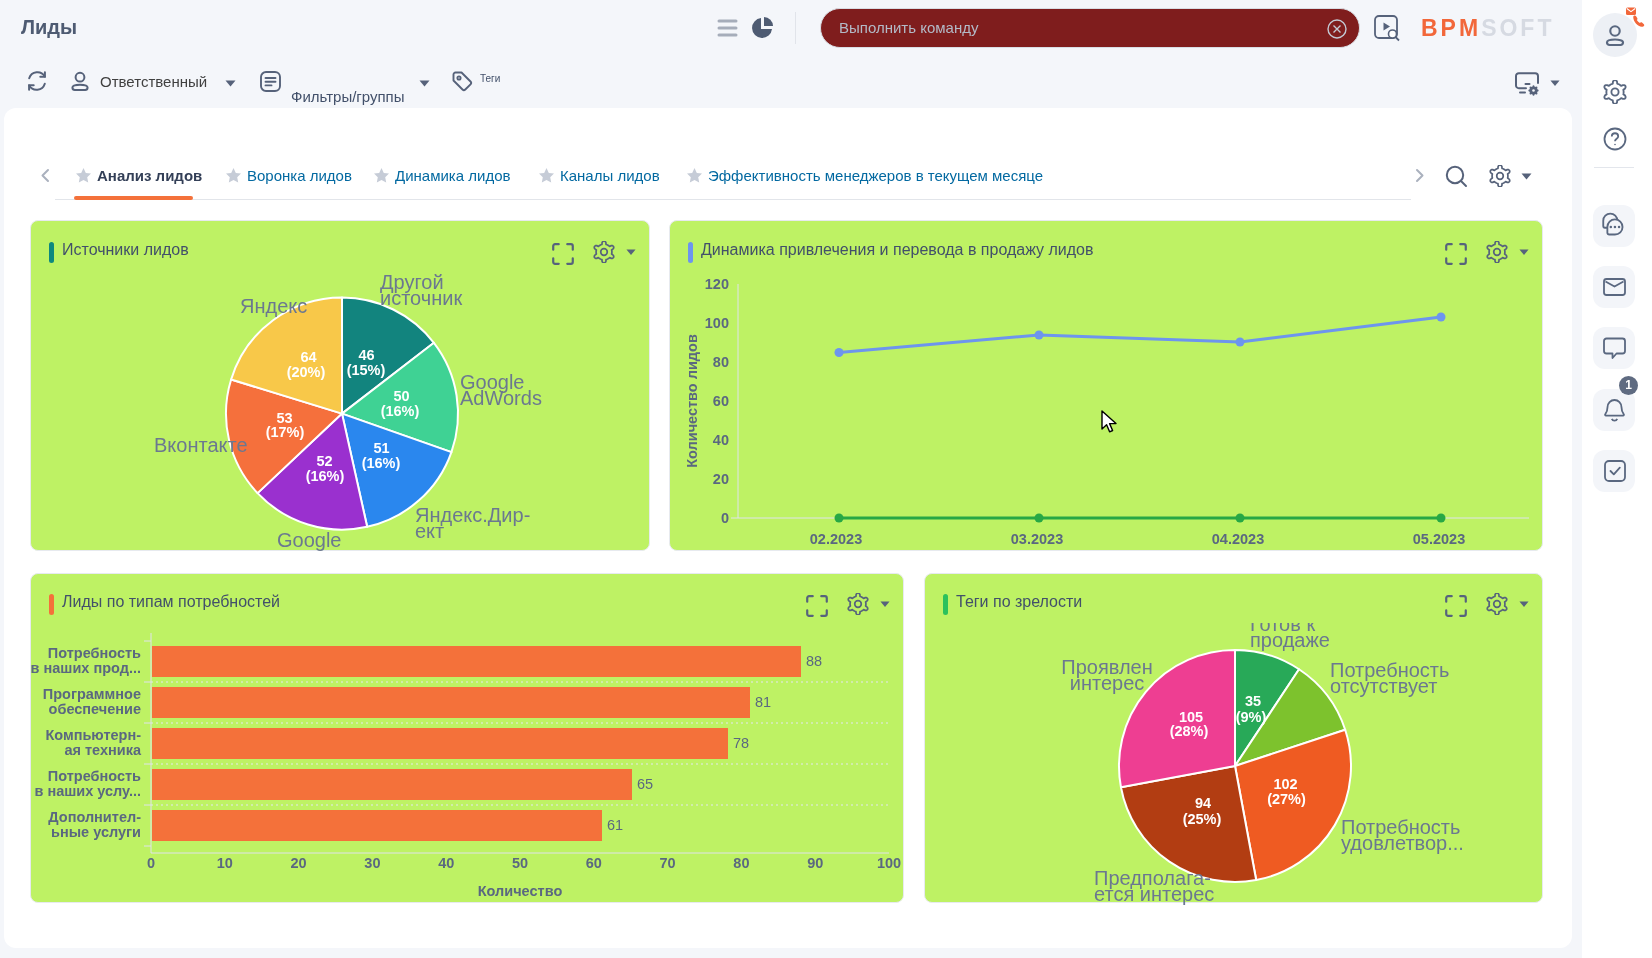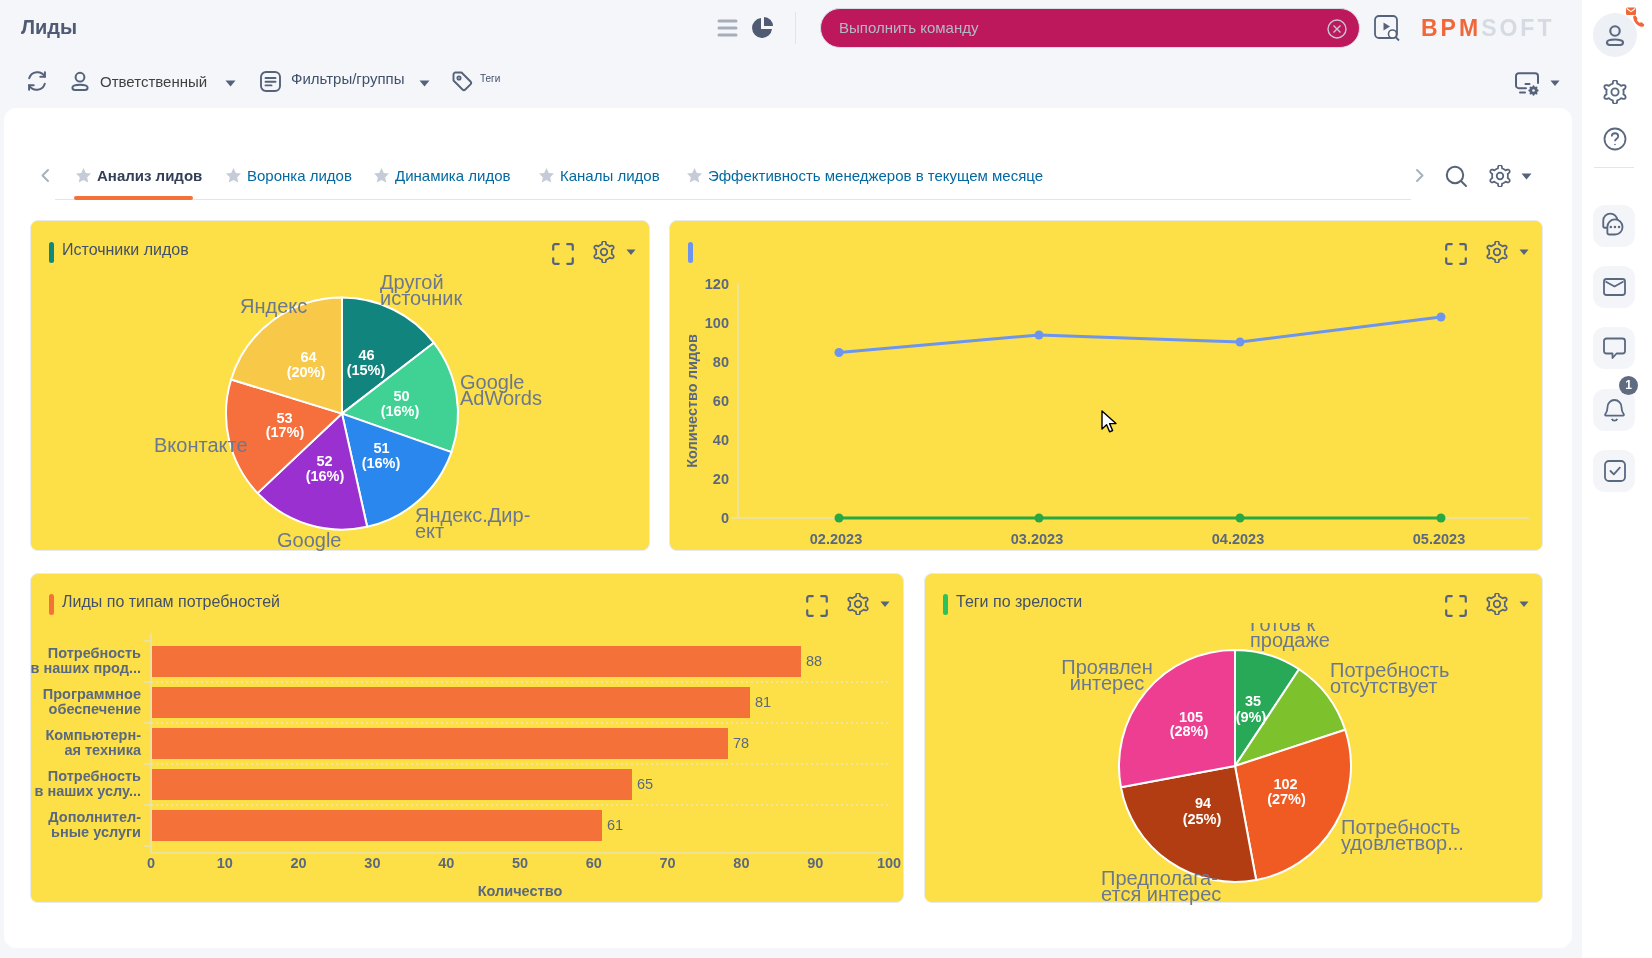--- a/index.html
+++ b/index.html
@@ -2,31 +2,31 @@
 <html lang="ru"><head>
 <meta charset="utf-8">
 <style>
   * { margin:0; padding:0; box-sizing:border-box; }
   html,body { width:1652px; height:958px; overflow:hidden; }
   body { font-family:"Liberation Sans", sans-serif; background:#f4f6fa; position:relative; color:#5a6880; }
   .abs { position:absolute; }
   svg { display:block; }
   
   #title { left:21px; top:16px; font-size:20px; font-weight:700; color:#4e5b72; }
-  .searchbox { left:820px; top:8px; width:540px; height:40px; background:#be185d; border:1px solid #d9dde4; border-radius:20px; }
+  .searchbox { left:820px; top:8px; width:540px; height:40px; background:#7f1d1d; border:1px solid #d9dde4; border-radius:20px; }
   .searchbox span { position:absolute; left:18px; top:10px; font-size:15px; color:#b3bac7; }
   
   #panel { left:4px; top:108px; width:1568px; height:840px; background:#fff; border-radius:12px; }
   
   .tab { position:absolute; top:167px; font-size:15px; color:#0369a1; }
   .tab.active { color:#333f57; font-weight:700; }
   .tabline { left:55px; top:199px; width:1356px; height:1px; background:#e2e5ea; }
   .tabind { left:74px; top:196px; width:119px; height:4px; border-radius:2px; background:#f4713a; }
   
-  .card { position:absolute; background:#fde047; border:1px solid #e7eaef; border-radius:8px; }
+  .card { position:absolute; background:#bef264; border:1px solid #e7eaef; border-radius:8px; }
   .chead { position:absolute; left:18px; top:21px; width:5px; height:21px; border-radius:3px; }
   .ctitle { position:absolute; left:31px; top:20px; font-size:16px; font-weight:500; color:#42506a; }
   
   .lbl { position:absolute; font-size:20px; color:#6b7890; line-height:16px; }
   .axis { font-size:14.5px; fill:#5a6880; font-family:"Liberation Sans",sans-serif; }
   .pienum { font-size:14.5px; font-weight:700; fill:#fff; font-family:"Liberation Sans",sans-serif; text-anchor:middle; }
   
   #sidebar { left:1582px; top:0; width:70px; height:958px; background:#fff; }
   .sq { position:absolute; left:14px; width:42px; height:42px; border-radius:12px; background:#f3f5f9; }
 </style>
@@ -91,21 +91,21 @@
   <div class="abs" style="left:100px;top:73px;font-size:15px;color:#404040">Ответственный</div>
   <svg class="abs" style="left:225px;top:80px" width="11" height="7" viewBox="0 0 11 7" fill="#56627a">
     <use href="#caret"></use>
   </svg>
   <svg class="abs" style="left:259px;top:70px" width="23" height="23" viewBox="0 0 23 23" fill="none" stroke="#56627a" stroke-width="1.9" stroke-linecap="round">
     <rect x="2" y="2" width="19" height="19" rx="5"></rect>
     <line x1="6.5" y1="8" x2="16.5" y2="8"></line>
     <line x1="6.5" y1="11.7" x2="16.5" y2="11.7"></line>
     <line x1="6.5" y1="15.4" x2="12.5" y2="15.4"></line>
   </svg>
-  <div class="abs" style="left:291px;top:70px;font-size:15px;color:#42506a">Фильтры/группы</div>
+  <div class="abs" style="left:291px;top:88px;font-size:15px;color:#42506a">Фильтры/группы</div>
   <svg class="abs" style="left:419px;top:80px" width="11" height="7" viewBox="0 0 11 7" fill="#56627a">
     <use href="#caret"></use>
   </svg>
   <svg class="abs" style="left:451px;top:70px" width="22" height="22" viewBox="0 0 22 22" fill="none" stroke="#56627a" stroke-width="1.9">
     <path d="M2.5 4.5 A2 2 0 0 1 4.5 2.5 L10.5 2.5 L19.5 11.5 A2 2 0 0 1 19.5 14.3 L14.3 19.5 A2 2 0 0 1 11.5 19.5 L2.5 10.5 Z" stroke-linejoin="round"></path>
     <circle cx="8" cy="8" r="1.6"></circle>
   </svg>
   <div class="abs" style="left:480px;top:73px;font-size:10px;color:#42506a">Теги</div>
   <svg class="abs" style="left:1514px;top:71px" width="26" height="26" viewBox="0 0 26 26">
     <g fill="none" stroke="#56627a" stroke-width="2" stroke-linecap="round">
@@ -199,20 +199,21 @@
     </svg>
     <div class="lbl" style="left:349px;top:53px">Другой<br>источник</div>
     <div class="lbl" style="left:209px;top:77px">Яндекс</div>
     <div class="lbl" style="left:429px;top:153px">Google<br>AdWords</div>
     <div class="lbl" style="left:384px;top:286px">Яндекс.Дир-<br>ект</div>
     <div class="lbl" style="left:123px;top:216px">Вконтакте</div>
     <div class="lbl" style="left:246px;top:311px">Google</div>
   </div>
   <div class="card" id="card2" style="left:669px;top:220px;width:874px;height:331px;">
     <div class="chead" style="background:#6d95ee"></div>
+    <div class="ctitle">Динамика привлечения и перевода в продажу лидов</div>
     <svg class="abs" style="left:775px;top:22px" width="22" height="22" viewBox="0 0 18 18" stroke="#56637c">
       <use href="#fsc"></use>
     </svg>
     <svg class="abs" style="left:816px;top:20px" width="22" height="22" viewBox="0 0 22 22" stroke="#56637c">
       <use href="#gear"></use>
     </svg>
     <svg class="abs" style="left:849px;top:28px" width="10" height="6.5" viewBox="0 0 11 7" fill="#56637c">
       <use href="#caret"></use>
     </svg>
     <svg class="abs" style="left:0;top:11px" width="874" height="320" viewBox="0 0 874 320">
@@ -349,21 +350,21 @@
       <text class="pienum" x="277" y="252.5">(25%)</text>
       <text class="pienum" x="266" y="150.5">105</text>
       <text class="pienum" x="264" y="165">(28%)</text>
     </svg>
     <div class="abs" style="left:325px;top:49px;height:28px;overflow:hidden">
       <div class="lbl" style="position:static;margin-top:-7px">Готов к<br>продаже</div>
     </div>
     <div class="lbl" style="left:122px;top:85px;width:120px;text-align:center">Проявлен<br>интерес</div>
     <div class="lbl" style="left:405px;top:88px">Потребность<br>отсутствует</div>
     <div class="lbl" style="left:416px;top:245px">Потребность<br>удовлетвор...</div>
-    <div class="lbl" style="left:176px;top:296px">Предполага-<br>ется интерес</div>
+    <div class="lbl" style="left:169px;top:296px">Предполага-<br>ется интерес</div>
   </div>
 
   <div class="abs" id="sidebar">
     <div class="abs" style="left:11px;top:13px;width:44px;height:44px;border-radius:50%;background:#edf0f5"></div>
     <svg class="abs" style="left:20px;top:22px" width="26" height="26" viewBox="0 0 22 22" fill="none" stroke="#5a6880" stroke-width="1.8">
       <circle cx="11" cy="7.6" r="4"></circle>
       <path d="M4.2 17.4 C4.2 14 17.8 14 17.8 17.4 A2.2 2.2 0 0 1 15.6 19.5 L6.4 19.5 A2.2 2.2 0 0 1 4.2 17.4 Z"></path>
     </svg>
     <svg class="abs" style="left:43px;top:7px" width="22" height="20" viewBox="0 0 22 20">
       <rect x="1" y="0.5" width="10" height="7.5" rx="1.5" fill="#f2673a"></rect>

